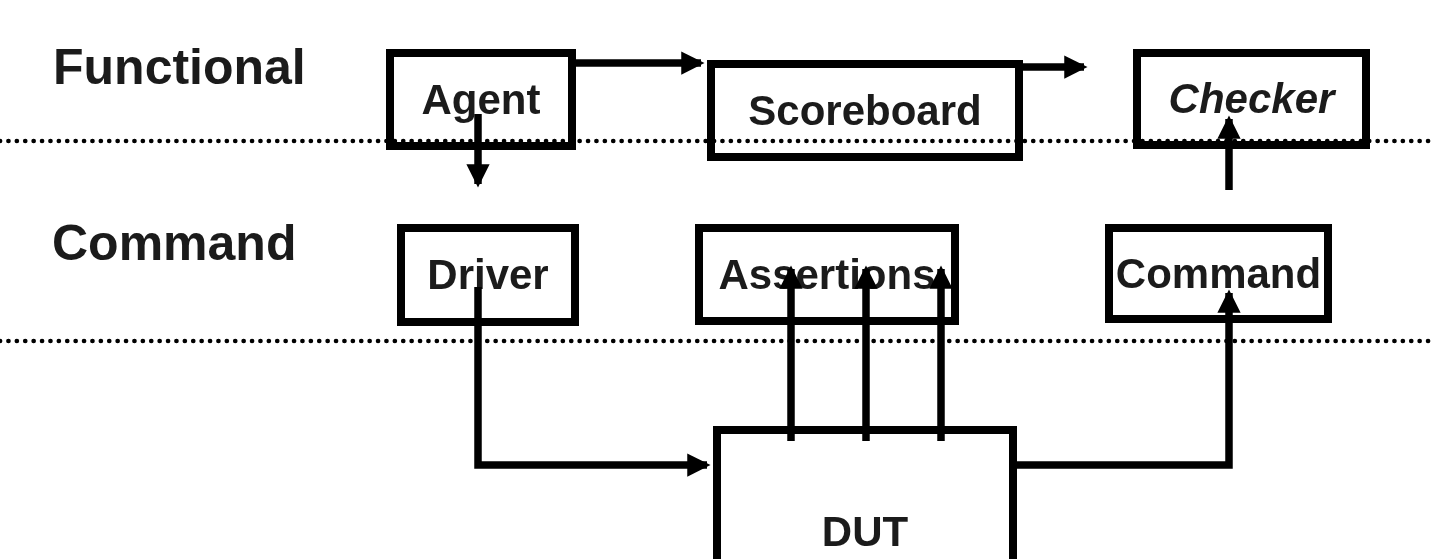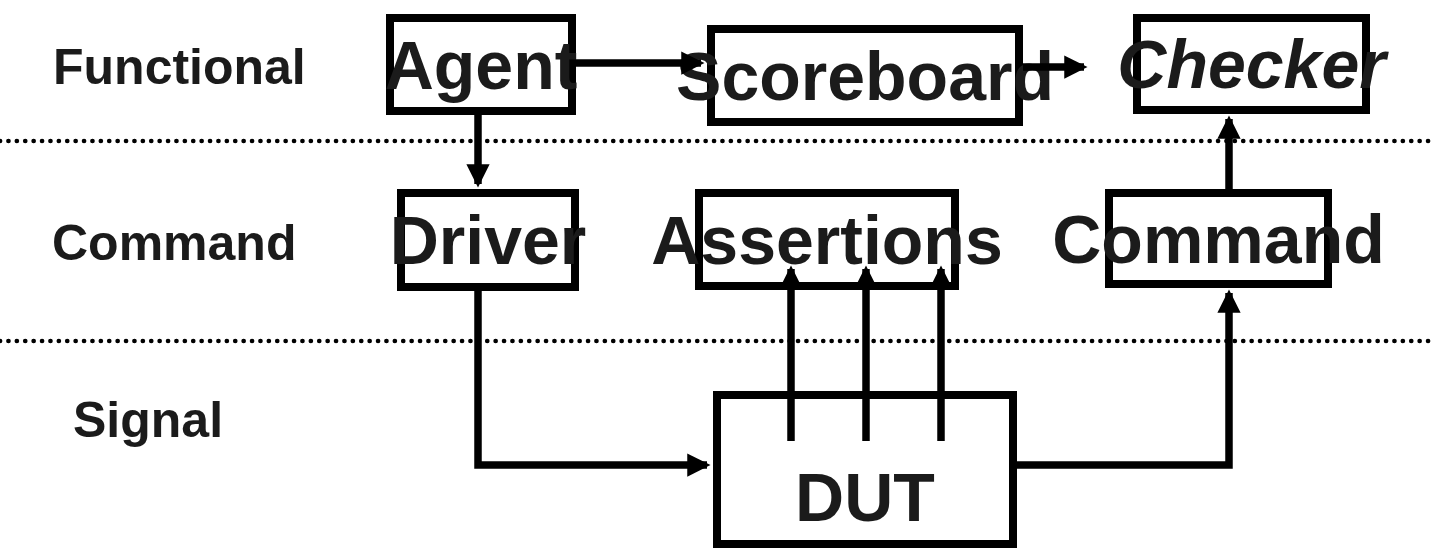--- a/index.html
+++ b/index.html
@@ -26,25 +26,26 @@
 
   .box {
     position: absolute;
     box-sizing: border-box;
     border: 8px solid var(--line);
     background: var(--bg);
     display: flex;
     align-items: center;
     justify-content: center;
     font-weight: 700;
-    font-size: 68px;
+    font-size: 42px;
     line-height: 50px;
     color: var(--ink);
     white-space: nowrap;
     z-index: 1;
+    margin-top: 35px;
   }
   .box-agent      { left: 386px;  top: 14px;  width: 190px; height: 101px; }
   .box-scoreboard { left: 707px;  top: 25px;  width: 316px; height: 101px; }
   .box-checker    { left: 1133px; top: 14px;  width: 237px; height: 100px; font-style: italic; }
   .box-driver     { left: 397px;  top: 189px; width: 182px; height: 102px;  }
   .box-assertions { left: 695px;  top: 189px; width: 264px; height: 101px; }
   .box-monitor    { left: 1105px; top: 189px; width: 227px; height: 99px;  }
   .box-dut        { left: 713px;  top: 391px; width: 304px; height: 157px;
                     align-items: flex-end; padding-bottom: 18px; }
 
@@ -69,21 +70,20 @@
     stroke-dasharray: 0.1 8.3;
   }
 </style>
 </head>
 <body>
 
 <div class="stage">
 
   <div class="layer-label lbl-functional">Functional</div>
   <div class="layer-label lbl-command">Command</div>
-  <div class="layer-label lbl-signal">Signal</div>
 
   <div class="box box-agent">
     <span>Agent</span>
   </div>
   <div class="box box-scoreboard">
     <span>Scoreboard</span>
   </div>
   <div class="box box-checker">
     <span>Checker</span>
   </div>

